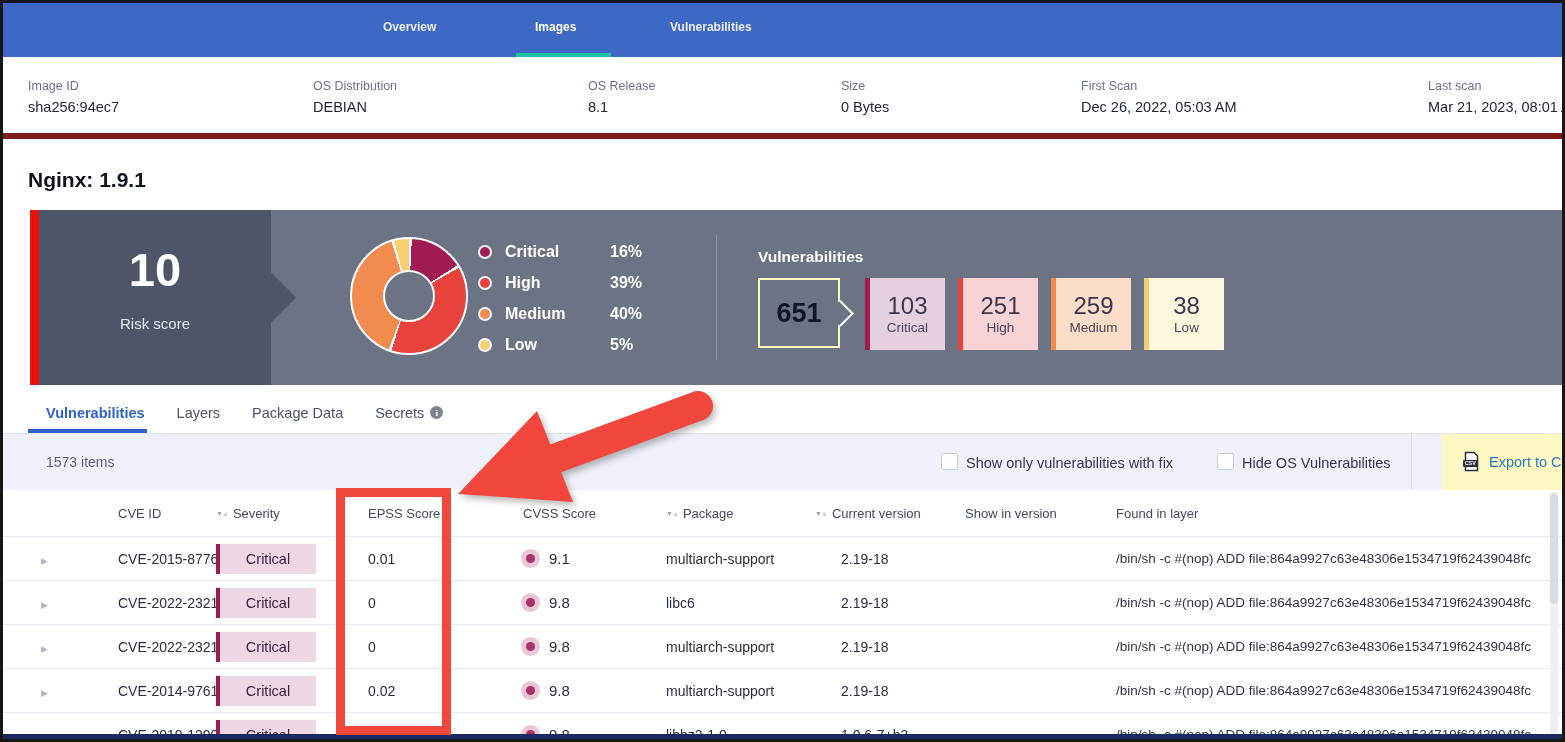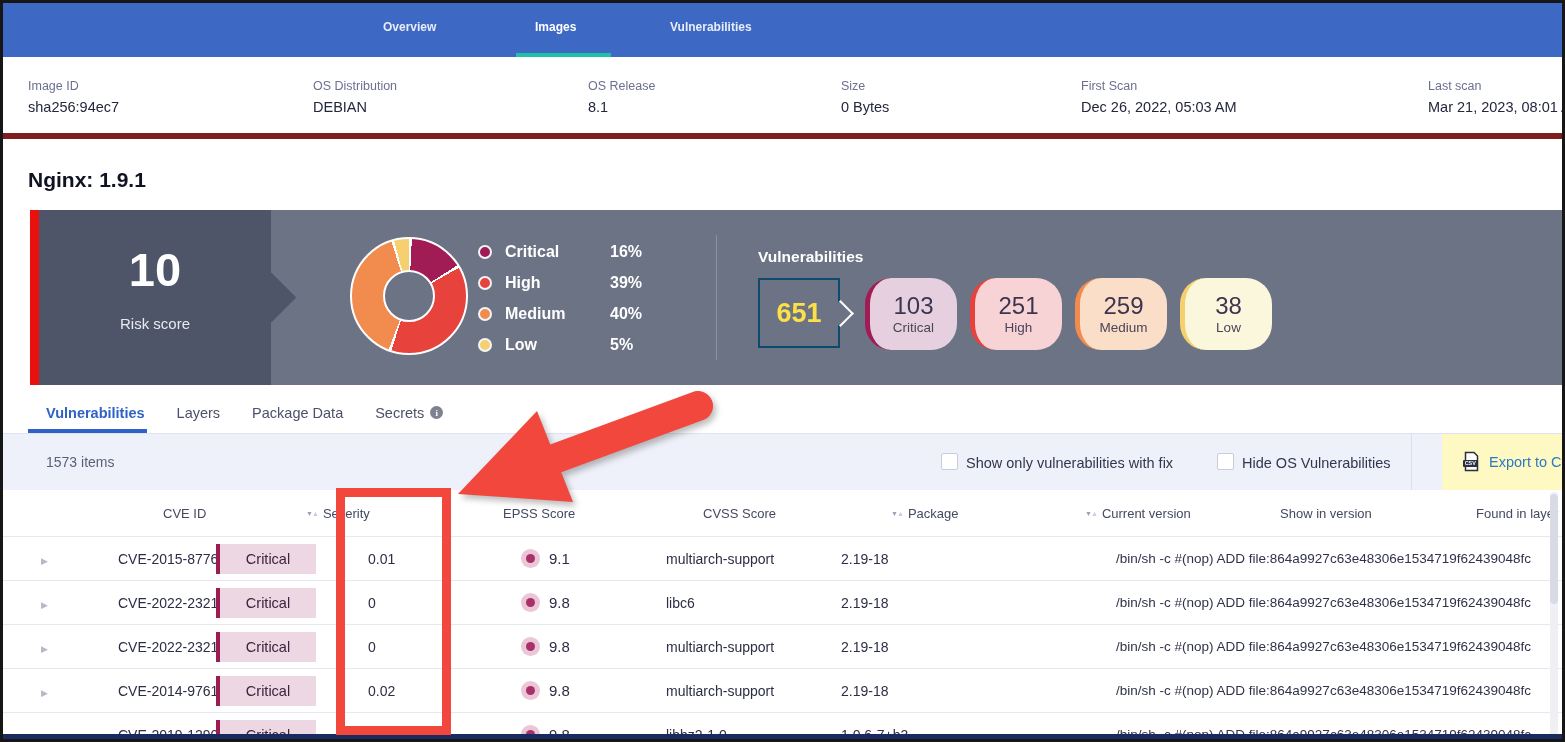--- a/index.html
+++ b/index.html
@@ -33,27 +33,27 @@
   .donut-hole{position:absolute;left:50%;top:50%;width:52px;height:52px;margin:-26px 0 0 -26px;border-radius:50%;
               background:#6b7384;border:2px solid #fff;box-sizing:border-box;}
   .legend{position:absolute;left:448px;top:26px;}
   .legend-row{display:flex;align-items:center;height:31px;}
   .bullet{width:10px;height:10px;border-radius:50%;border:2px solid #f4f5f8;margin-right:13px;}
   .legend-label{width:105px;font-size:16px;font-weight:600;color:#fff;}
   .legend-pct{font-size:16px;font-weight:700;color:#fff;}
 
   .panel-divider{position:absolute;left:686px;top:25px;width:1px;height:125px;background:#8b92a3;}
   .vuln-title{position:absolute;left:728px;top:38px;font-size:15.5px;font-weight:700;color:#fff;}
-  .total-box{position:absolute;left:728px;top:68px;width:82px;height:70px;border:2px solid #0c4a6e;box-sizing:border-box;
-             display:flex;align-items:center;justify-content:center;font-size:27px;font-weight:700;color:#fde047;}
+  .total-box{position:absolute;left:728px;top:68px;width:82px;height:70px;border:2px solid #fef9c3;box-sizing:border-box;
+             display:flex;align-items:center;justify-content:center;font-size:27px;font-weight:700;color:#0f172a;}
   .total-pointer{position:absolute;left:801px;top:94px;width:17px;height:17px;background:#6b7384;
                  border-top:2px solid #fff;border-right:2px solid #fff;transform:rotate(45deg);}
   .sev-cards{position:absolute;left:835px;top:68px;display:flex;gap:13px;}
-  .sev-card{width:92px;height:72px;display:flex;flex-direction:column;align-items:center;justify-content:center;
-            border-left:5px solid #000;box-sizing:border-box;border-radius:26px;}
+  .sev-card{width:80px;height:72px;display:flex;flex-direction:column;align-items:center;justify-content:center;
+            border-left:5px solid #000;box-sizing:border-box;}
   .sev-count{font-size:24px;color:#3c3550;line-height:1.1;}
   .sev-name{font-size:13.5px;color:#4a4458;}
 
   
   .dtabs{position:absolute;left:0;top:389px;width:100%;height:42px;background:#fff;border-bottom:1px solid #e0e3ed;
          display:flex;align-items:center;padding-left:43px;gap:32px;box-sizing:border-box;}
   .dtab{font-size:14.5px;color:#4d5169;cursor:pointer;display:flex;align-items:center;gap:6px;height:100%;align-items:center;}
   .dtab.active{color:#2e62c9;font-weight:700;position:relative;padding-left:18px;margin-left:-18px;}
   .dtab.active::after{content:"";position:absolute;left:0;right:-2px;bottom:0;height:4px;background:#2e62c9;}
   .dtab{position:relative;}
@@ -65,21 +65,21 @@
   .items-count{position:absolute;left:43px;top:20px;font-size:14px;color:#5a5f7a;}
   .cb{position:absolute;top:19px;width:17px;height:17px;background:#fff;border:1px solid #c8cdda;border-radius:2px;box-sizing:border-box;cursor:pointer;}
   .cb-label{position:absolute;top:21px;font-size:14.5px;color:#32364e;cursor:pointer;white-space:nowrap;}
   .tb-divider{position:absolute;left:1408px;top:0;width:1px;height:56px;background:#dcdfe9;}
   .export-area{position:absolute;left:1439px;top:0;right:0;height:56px;background:#fef9c3;}
   .export-btn{position:absolute;left:19px;top:17px;display:flex;align-items:center;gap:8px;cursor:pointer;}
   .export-label{font-size:14.5px;color:#2a7ac2;white-space:nowrap;}
 
   
   .tgrid{display:grid;grid-template-columns:73px 140px 152px 140px 158px 149px 150px 151px 1fr;align-items:center;}
-  .thead{position:absolute;left:0;top:487px;width:100%;height:46px;background:#fff;gap:45px;}
+  .thead{position:absolute;left:0;top:487px;width:100%;height:46px;background:#fff;}
   .hcell{font-size:13px;color:#454961;white-space:nowrap;display:flex;align-items:center;gap:5px;}
   .h-cve{padding-left:42px;}
   .h-cvss{padding-left:15px;}
   .h-cur{padding-left:0;}
   .sort{display:inline-flex;font-size:7px;letter-spacing:-1px;line-height:1;}
   .sort .s-down{color:#9aa0b8;}
   .sort .s-up{color:#c9cdda;}
 
   .tbody{position:absolute;left:0;top:533px;width:100%;}
   .trow{height:43px;border-top:1px solid #e7e9f1;background:#fff;}

